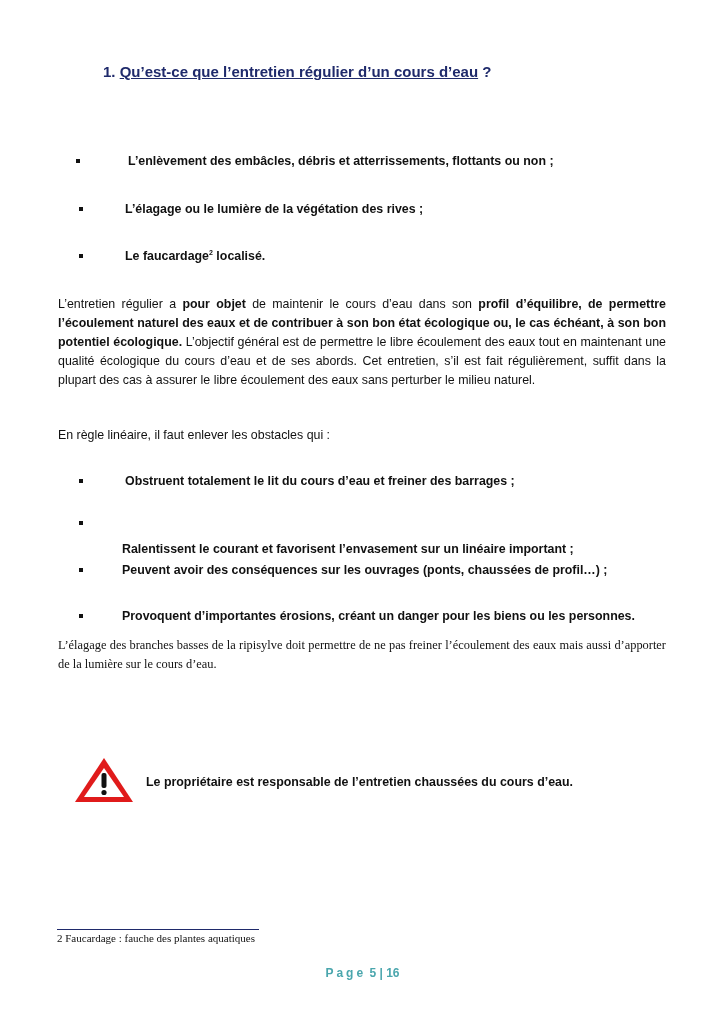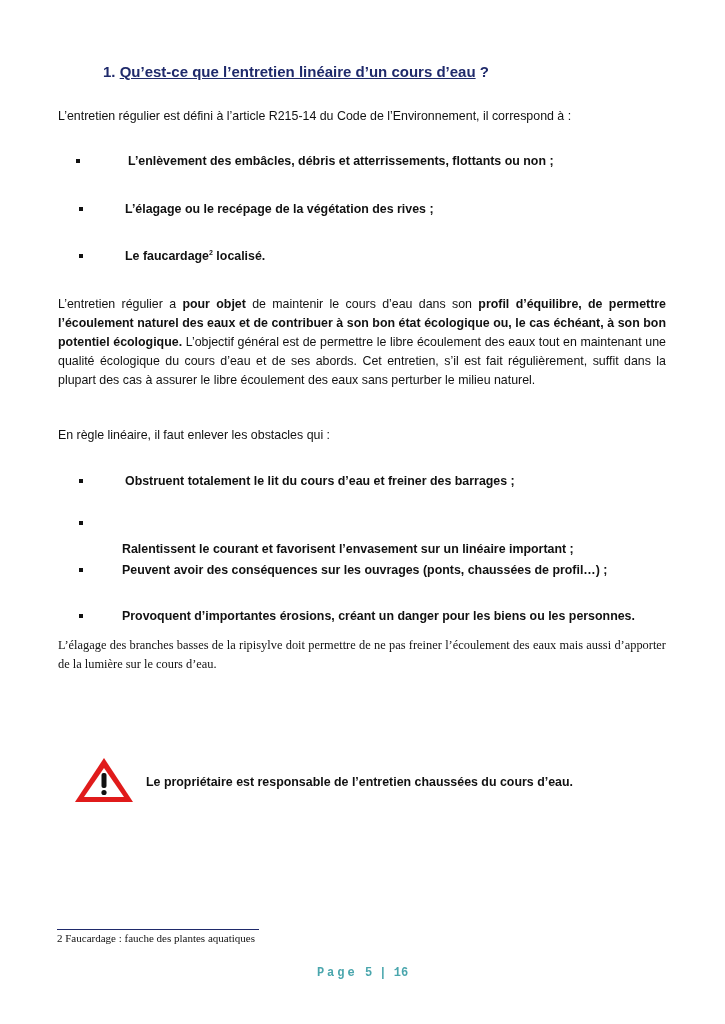--- a/index.html
+++ b/index.html
@@ -105,43 +105,41 @@
   .pager {
     position: absolute;
     left: 0;
     width: 725px;
     top: 966px;
     text-align: center;
     font-size: 12px;
     font-weight: bold;
     color: #4aa6ad;
     white-space: nowrap;
-    font-family: Liberation Mono, monospace;
   }
   .pager .spaced { letter-spacing: 3px; }
 </style>
 </head>
 <body>
 
 <div class="page">
 
   <div class="heading">
     <span>1.</span>
-    <span class="link">Qu’est-ce que l’entretien linéaire d’un cours d’eau</span><span> ?</span>
+    <span class="link">Qu’est-ce que l’entretien régulier d’un cours d’eau</span><span> ?</span>
   </div>
 
-  <div class="p" style="top:107px;">L’entretien régulier est défini à l’article R215-14 du Code de l’Environnement, il correspond à :</div>
 
   <div class="bullet" style="top:153px;">
     <span class="sq"></span>
     <span class="txt" style="left:52px;">L’enlèvement des embâcles, débris et atterrissements, flottants ou non ;</span>
   </div>
   <div class="bullet" style="top:201px;">
     <span class="sq" style="left:3px;"></span>
-    <span class="txt" style="left:49px;">L’élagage ou le recépage de la végétation des rives ;</span>
+    <span class="txt" style="left:49px;">L’élagage ou le lumière de la végétation des rives ;</span>
   </div>
   <div class="bullet" style="top:248px;">
     <span class="sq" style="left:3px;"></span>
     <span class="txt" style="left:49px;"><span>Le faucardage</span><sup>2</sup><span> localisé.</span></span>
   </div>
 
   <div class="p" style="top:295px;"><span>L’entretien régulier a </span><b>pour objet</b><span> de maintenir le cours d’eau dans son </span><b>profil d’équilibre, de permettre l’écoulement naturel des eaux et de contribuer à son bon état écologique ou, le cas échéant, à son bon potentiel écologique.</b><span> L’objectif général est de permettre le libre écoulement des eaux tout en maintenant une qualité écologique du cours d’eau et de ses abords. Cet entretien, s’il est fait régulièrement, suffit dans la plupart des cas à assurer le libre écoulement des eaux sans perturber le milieu naturel.</span></div>
 
   <div class="p" style="top:426px;">En règle linéaire, il faut enlever les obstacles qui :</div>
 

